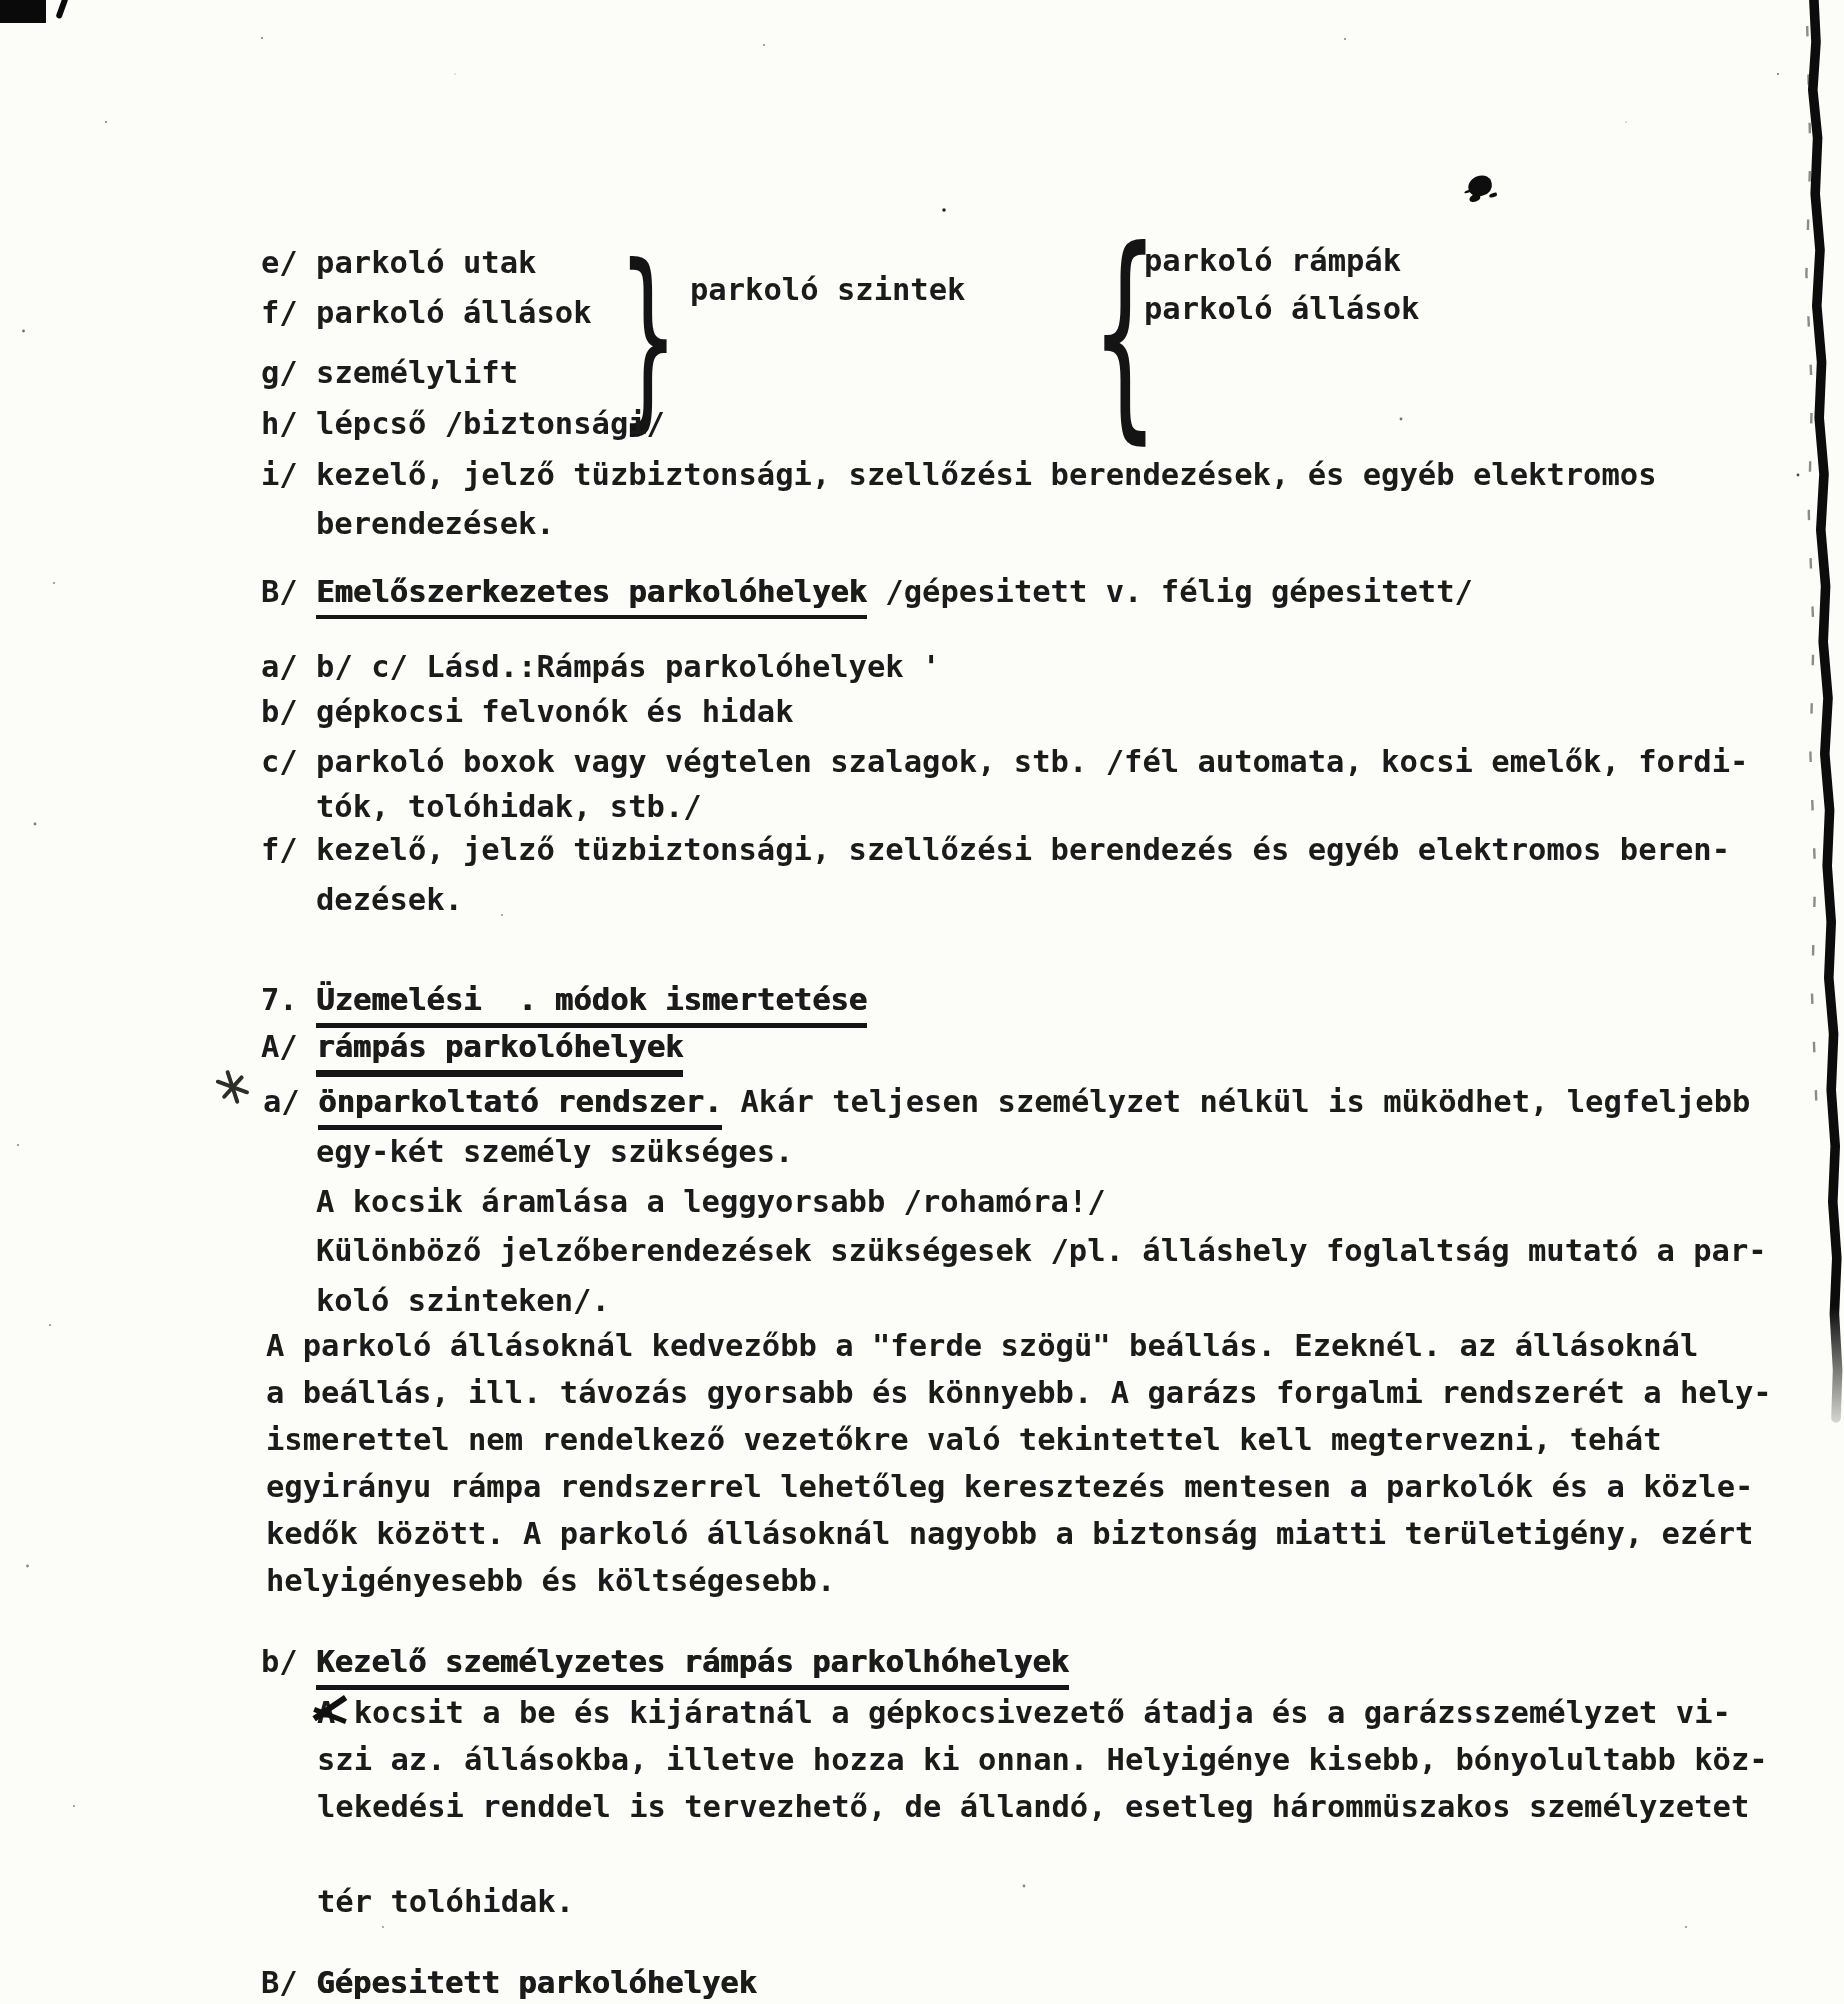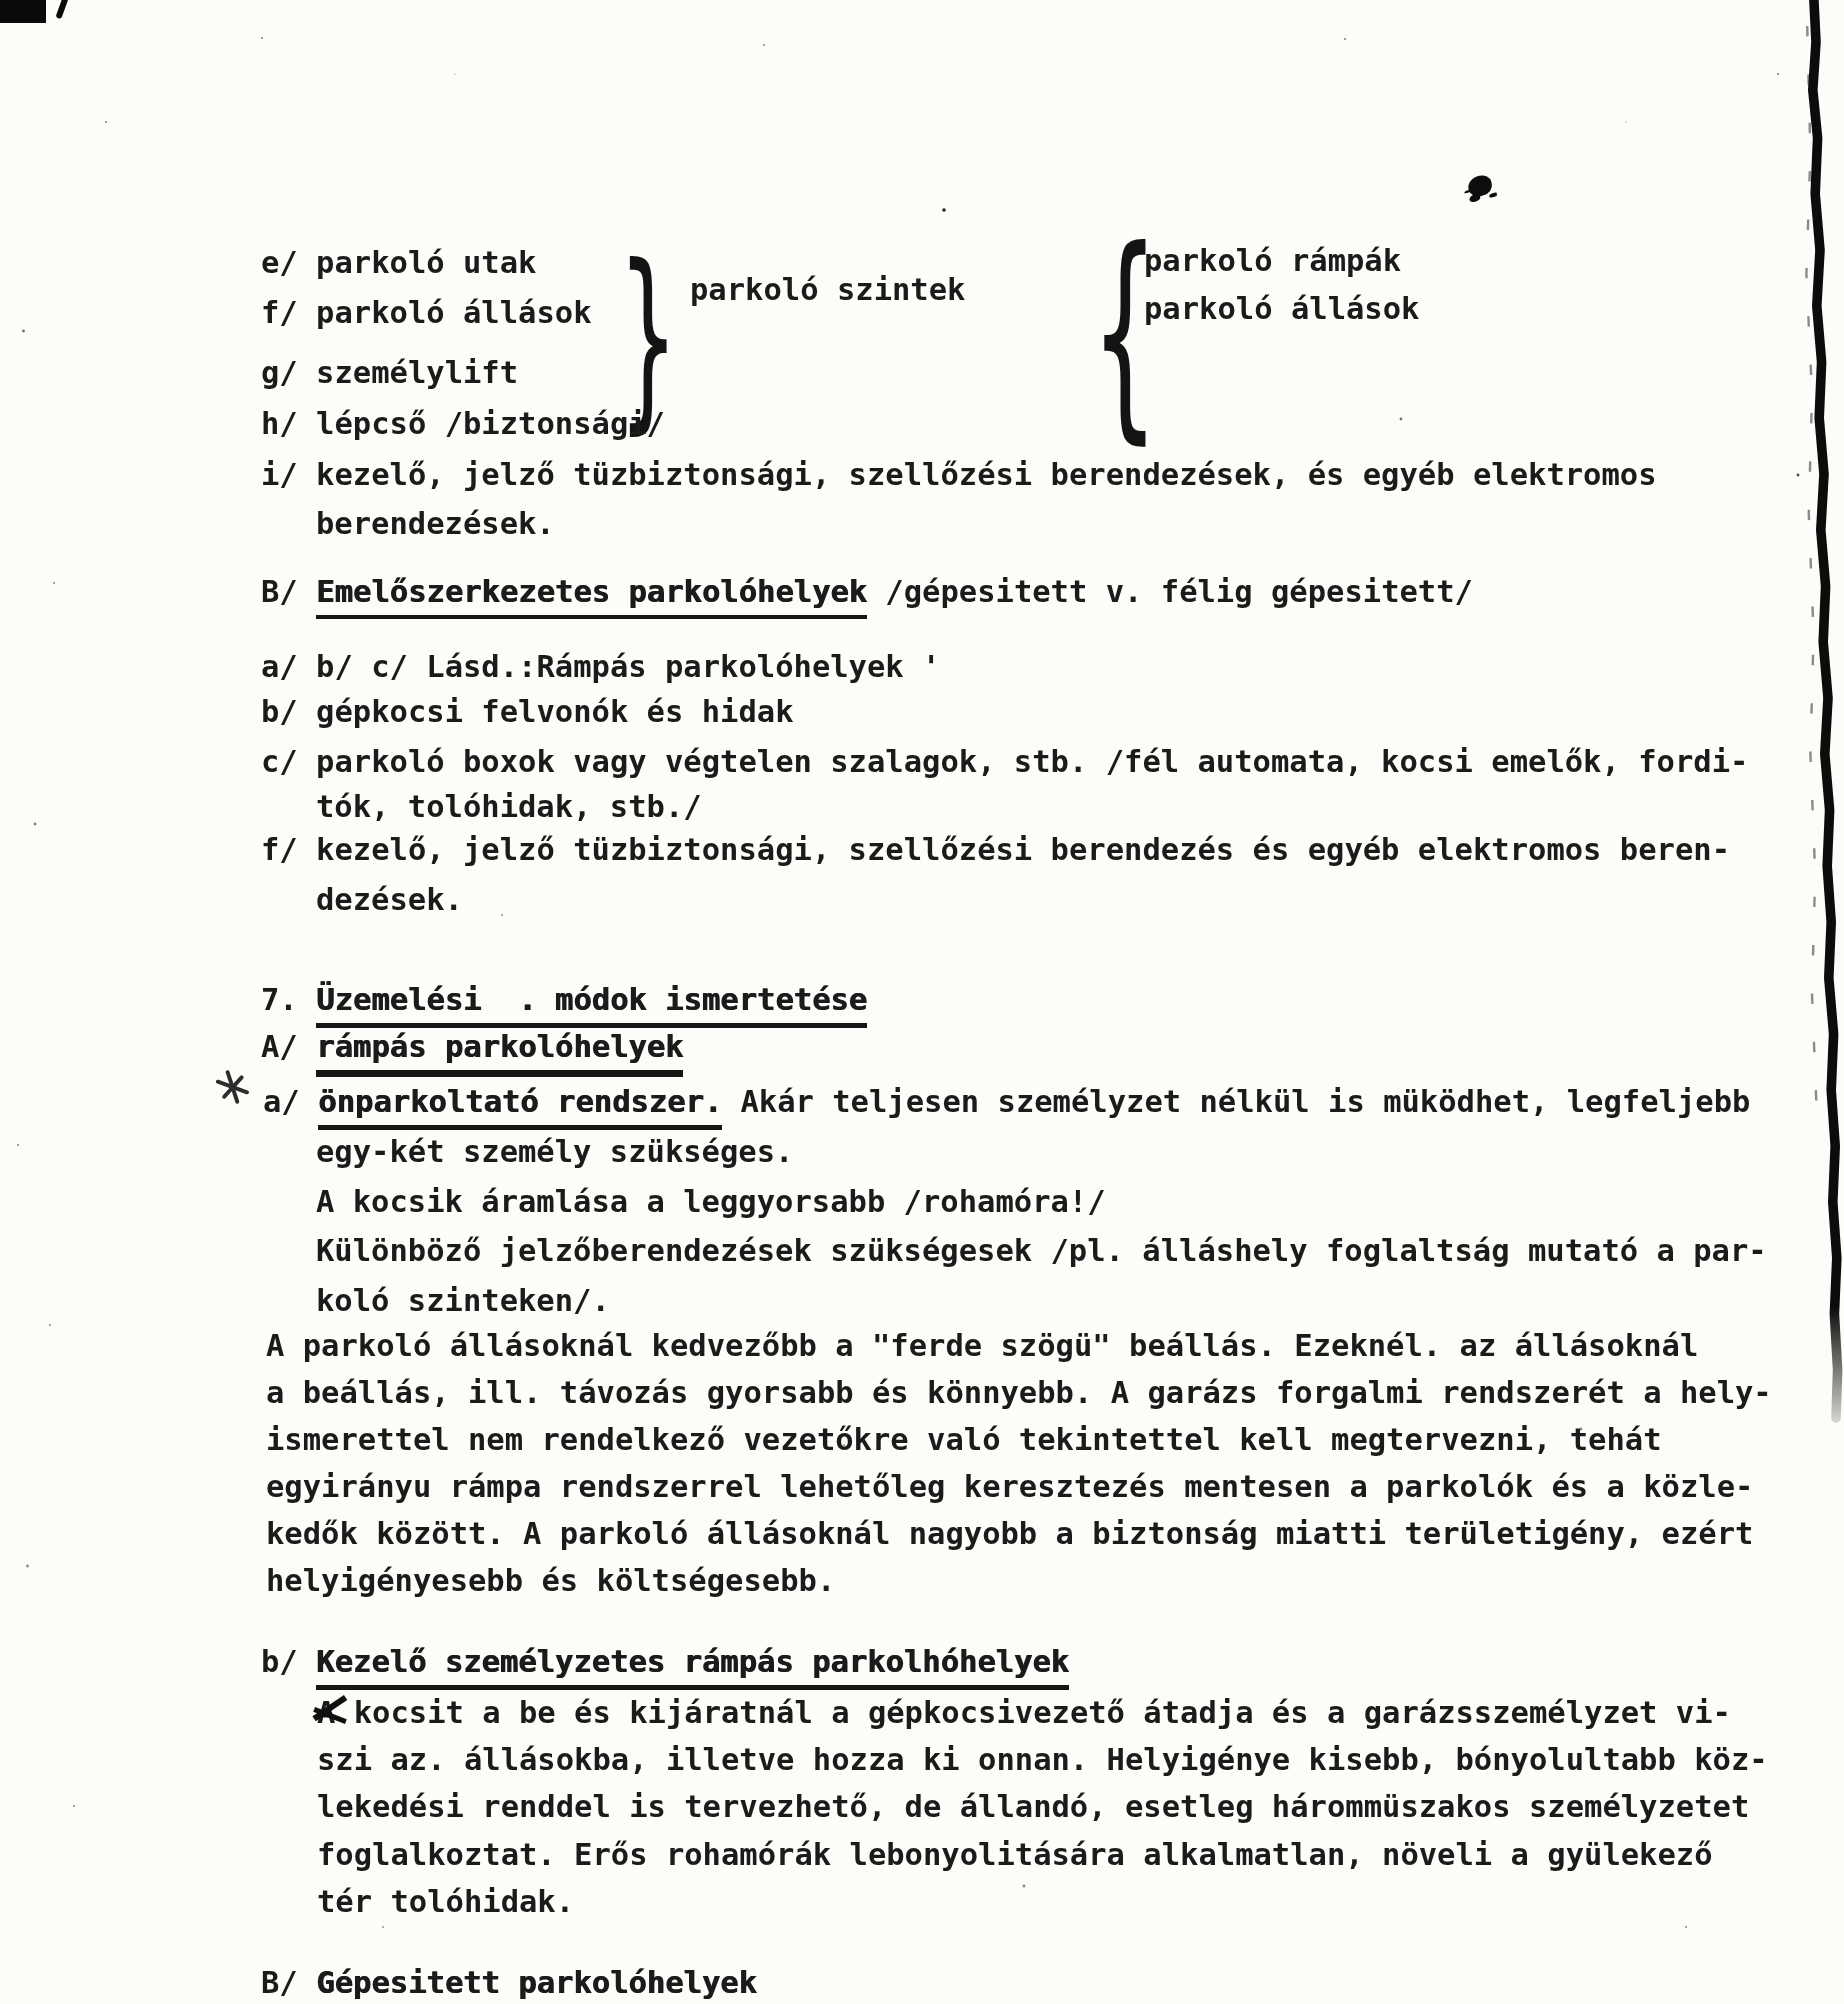--- a/index.html
+++ b/index.html
@@ -122,19 +122,18 @@
   <div class="line" style="left:266px;top:1375px">a beállás, ill. távozás gyorsabb és könnyebb. A garázs forgalmi rendszerét a hely-</div>
   <div class="line" style="left:266px;top:1422px">ismerettel nem rendelkező vezetőkre való tekintettel kell megtervezni, tehát</div>
   <div class="line" style="left:266px;top:1469px">egyirányu rámpa rendszerrel lehetőleg keresztezés mentesen a parkolók és a közle-</div>
   <div class="line" style="left:266px;top:1563px">helyigényesebb és költségesebb.</div>
   <div class="line" style="left:266px;top:1516px">kedők között. A parkoló állásoknál nagyobb a biztonság miatti területigény, ezért</div>
 
   <div class="line" style="left:261px;top:1644px"><span>b/ </span><span class="u u-mid dbl">Kezelő személyzetes rámpás parkolhóhelyek</span></div>
   <div class="line" style="left:317px;top:1695px"><span class="struckA">A</span><span> kocsit a be és kijáratnál a gépkocsivezető átadja és a garázsszemélyzet vi-</span></div>
   <div class="line" style="left:317px;top:1742px">szi az. állásokba, illetve hozza ki onnan. Helyigénye kisebb, bónyolultabb köz-</div>
   <div class="line" style="left:317px;top:1789px">lekedési renddel is tervezhető, de állandó, esetleg hárommüszakos személyzetet</div>
-  <div class="line" style="left:317px;top:1837px">foglalkoztat. Erős rohamórák lebonyolitására alkalmatlan, növeli a gyülekező</div>
   <div class="line" style="left:317px;top:1884px">tér tolóhidak.</div>
 
   <div class="line" style="left:261px;top:1965px"><span>B/ </span><span class="u u-mid dbl">Gépesitett parkolóhelyek</span></div>
 
 </div>
 
 
 </body></html>

